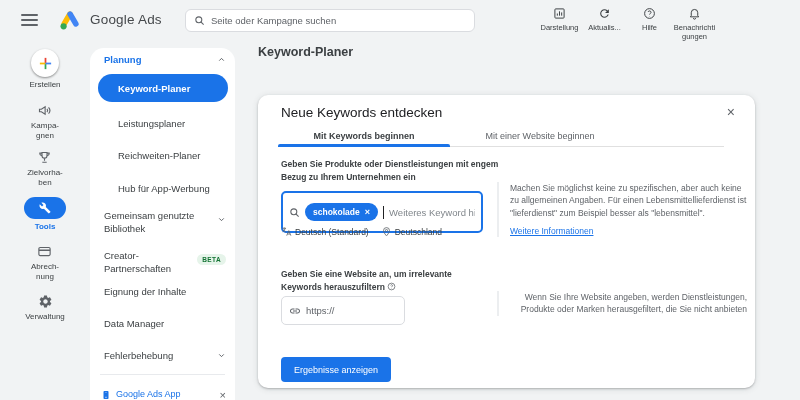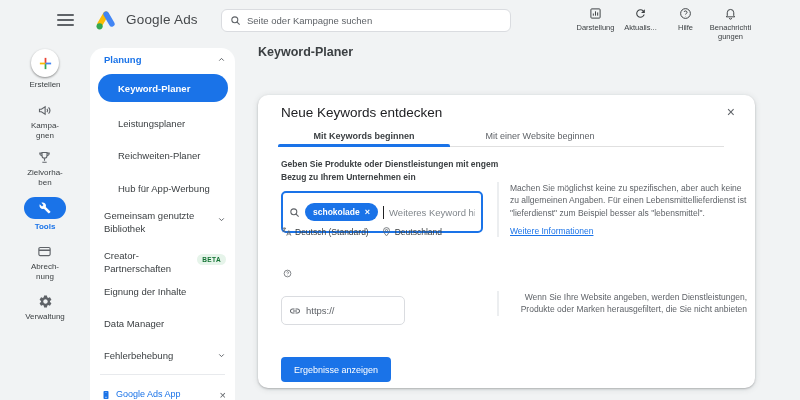--- a/index.html
+++ b/index.html
@@ -1,21 +1,21 @@
 <!DOCTYPE html>
 <html><head>
 <meta charset="utf-8">
 <style>
   * { margin:0; padding:0; box-sizing:border-box; }
   html,body { width:800px; height:400px; }
   body { font-family:"Liberation Sans", sans-serif; }
   .screen { position:relative; width:800px; height:400px; background:#f1f3f4; overflow:hidden; }
 
   
-  .topbar { position:absolute; top:0; left:0; right:0; height:40px;margin-left:36px; }
+  .topbar { position:absolute; top:0; left:0; right:0; height:40px; }
   .hamburger { position:absolute; left:21px; top:14px; width:17px; height:12px; display:flex; flex-direction:column; justify-content:space-between; cursor:pointer; }
   .hamburger span { display:block; height:2px; background:#5f6368; border-radius:1px; }
   .logo { position:absolute; left:58px; top:8px; }
   .app-title { position:absolute; left:90px; top:12px; font-size:13.5px; color:#45484b; letter-spacing:.2px; }
   .searchbar { position:absolute; left:185px; top:9px; width:290px; height:23px; background:#fff; border:1px solid #dadce0; border-radius:6px; display:flex; align-items:center; padding:0 8px; gap:6px; }
   .searchbar svg { flex:none; }
   .searchbar input { flex:1; border:none; outline:none; background:transparent; font-family:"Liberation Sans",sans-serif; font-size:9.5px; color:#3c4043; }
   .searchbar input::placeholder { color:#5f6368; }
   .topbar-actions { position:absolute; left:537px; top:7px; display:flex; }
   .tb-action { width:45px; display:flex; flex-direction:column; align-items:center; gap:3px; color:#3c4043; cursor:pointer; }
@@ -284,21 +284,21 @@
         <span>Deutschland</span>
       </span>
     </div>
 
     <div class="tip tip1">
       <span>Machen Sie möglichst keine zu spezifischen, aber auch keine zu allgemeinen Angaben. Für einen Lebensmittellieferdienst ist "lieferdienst" zum Beispiel besser als "lebensmittel".</span><br>
       <a class="tip-link">Weitere Informationen</a>
     </div>
 
     <div class="sec-label sec2-label">
-      <svg class="help-inline" width="9" height="9" viewBox="0 0 24 24" fill="none" stroke="currentColor" stroke-width="2">
+      <span>Geben Sie eine Website an, um irrelevante Keywords herauszufiltern</span><svg class="help-inline" width="9" height="9" viewBox="0 0 24 24" fill="none" stroke="currentColor" stroke-width="2">
           <circle cx="12" cy="12" r="9"></circle>
           <path d="M9.4 9a2.8 2.8 0 0 1 5.4.9c0 1.8-2.7 2.4-2.7 4"></path>
           <circle cx="12" cy="17" r="0.7" fill="currentColor" stroke="none"></circle>
         </svg>
     </div>
 
     <div class="url-input">
       <svg width="12" height="12" viewBox="0 0 24 24" fill="currentColor">
           <path d="M3.9 12c0-1.71 1.39-3.1 3.1-3.1h4V7H7c-2.76 0-5 2.24-5 5s2.24 5 5 5h4v-1.9H7c-1.71 0-3.1-1.39-3.1-3.1zM8 13h8v-2H8v2zm9-6h-4v1.9h4c1.71 0 3.1 1.39 3.1 3.1s-1.39 3.1-3.1 3.1h-4V17h4c2.76 0 5-2.24 5-5s-2.24-5-5-5z"></path>
         </svg>

